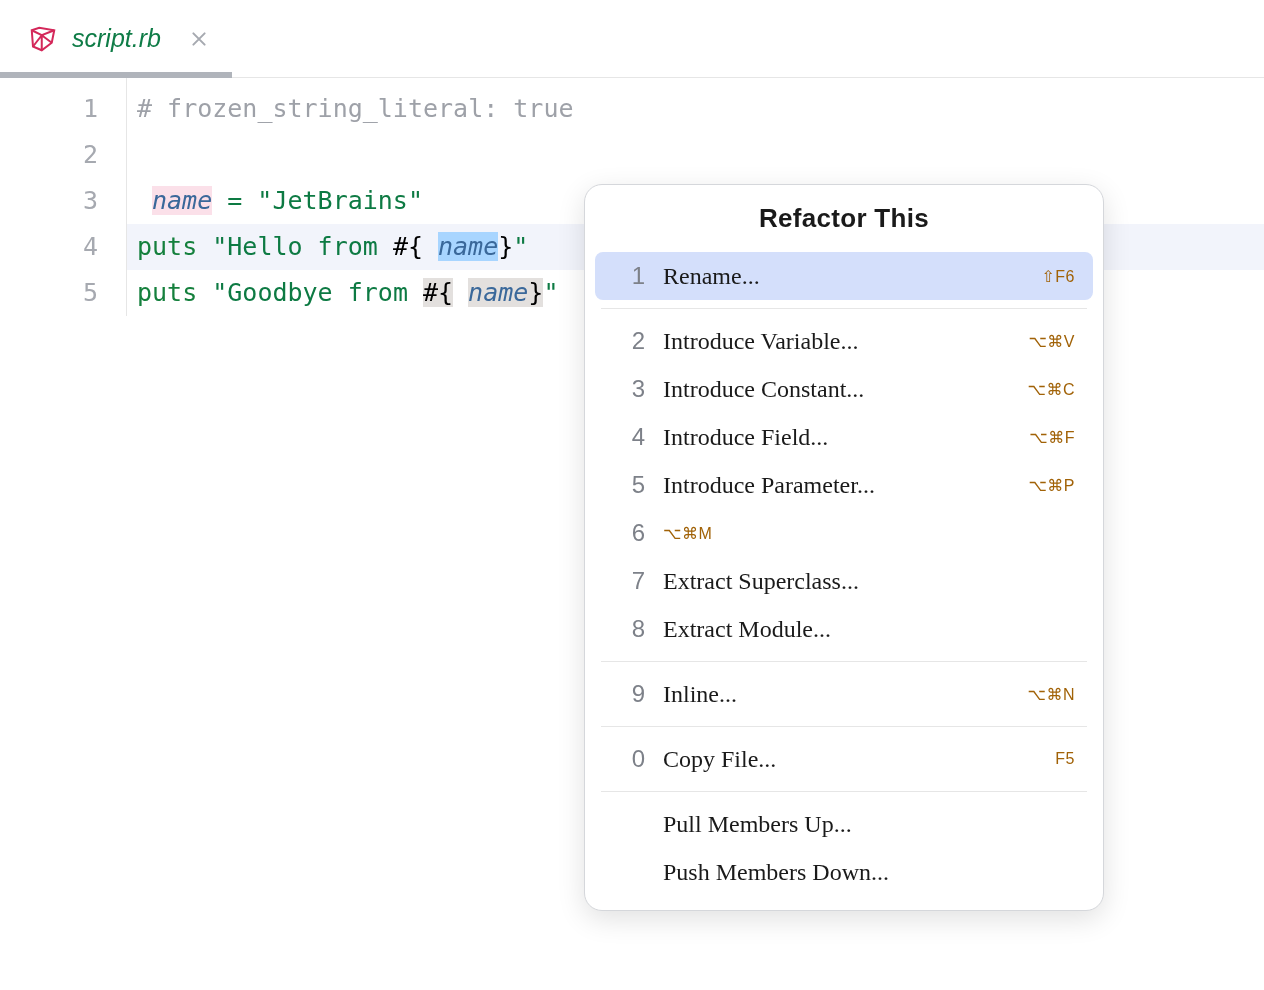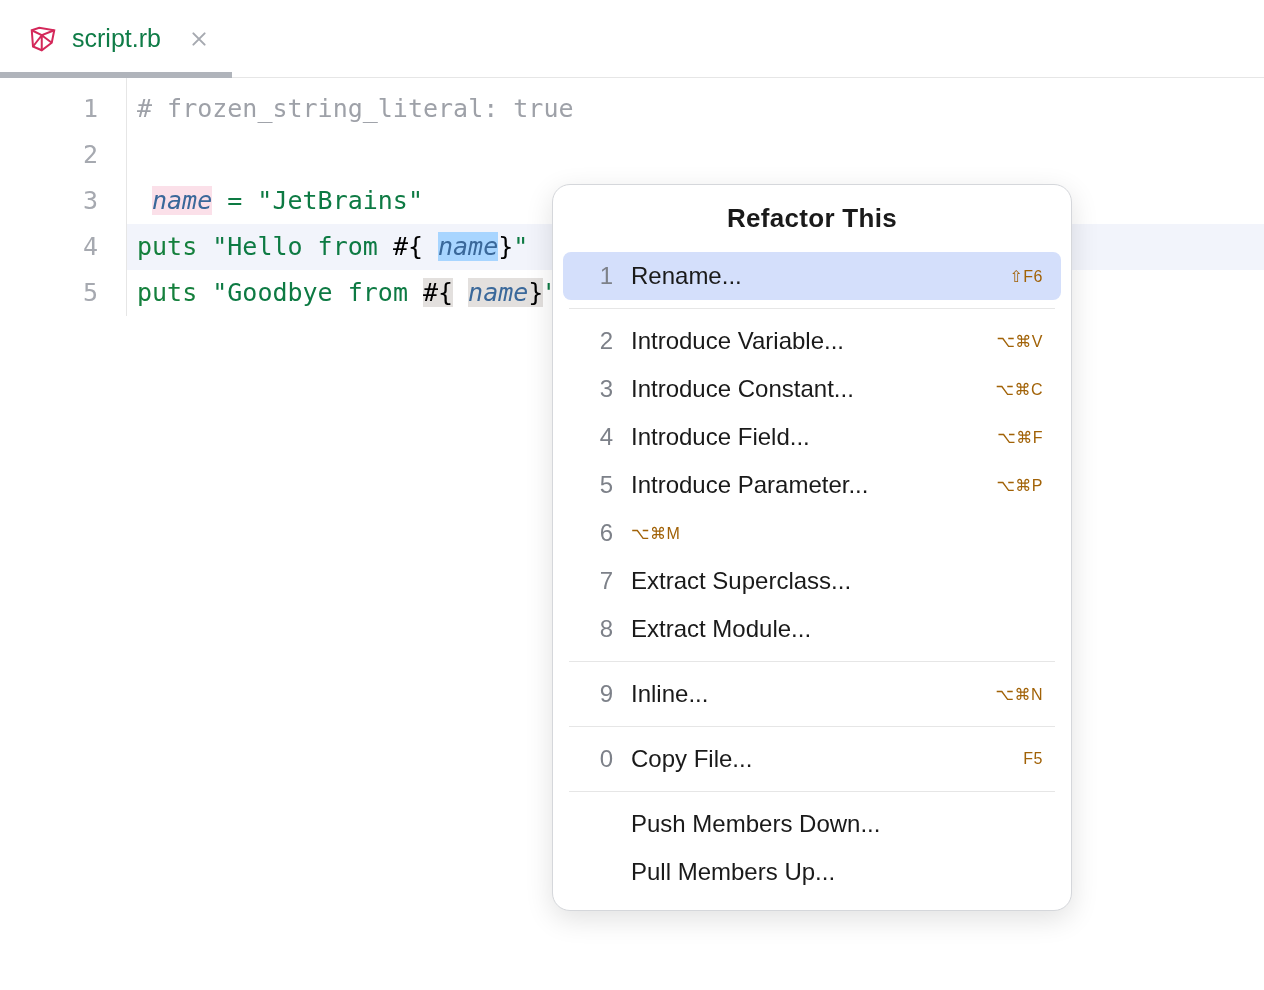--- a/index.html
+++ b/index.html
@@ -14,20 +14,21 @@
       height: 990px;
       overflow: hidden;
       position: relative;
     }
     .tab-bar {
       display: flex;
       align-items: center;
       height: 78px;
       border-bottom: 1px solid #e6e6e6;
       position: relative;
+      font-style: italic;
     }
     .tab {
       display: flex;
       align-items: center;
       gap: 14px;
       padding: 0 28px;
       height: 100%;
       position: relative;
     }
     .tab-indicator {
@@ -98,21 +99,21 @@
     .comment { color: #9ea1a8; }
     .keyword { color: #15803d; }
     .string { color: #0d7a43; }
     .ident { color: #3a689a; font-style: italic; margin-left: 15px; }
     .ident-hl-pink { background: #fbe0e9; }
     .ident-hl-blue { background: #a8d5ff; }
     .ident-hl-grey { background: #e3e0de; }
     .brace { color: #000; }
     .popup {
       position: absolute;
-      left: 552px;
+      left: 584px;
       top: 184px;
       width: 520px;
       background: #ffffff;
       border: 1px solid #d5d7db;
       border-radius: 18px;
       box-shadow: 0 8px 28px rgba(0,0,0,0.12);
       padding: 18px 10px 14px 10px;
     }
     .popup-title {
       text-align: center;
@@ -136,20 +137,21 @@
       background: #d4dffb;
     }
     .menu-num {
       width: 34px;
       text-align: right;
       color: #7d8189;
       margin-right: 18px;
     }
     .menu-label {
       flex: 1;
+      font-family: Liberation Serif, serif;
     }
     .menu-shortcut {
       color: #a16207;
       font-size: 16px;
       letter-spacing: 0.5px;
     }
     .menu-section {
       font-size: 24px;
       font-weight: 700;
       color: #7d8189;
@@ -258,21 +260,21 @@
   <div class="menu-item">
     <span class="menu-num">0</span>
     <span class="menu-label">Copy File...</span>
     <span class="menu-shortcut">F5</span>
   </div>
 
   <div class="menu-sep"></div>
 
   <div class="menu-item">
     <span class="menu-num"></span>
+    <span class="menu-label">Pull Members Up...</span>
+    <span class="menu-shortcut"></span>
+  </div>
+  <div class="menu-item">
+    <span class="menu-num"></span>
     <span class="menu-label">Push Members Down...</span>
     <span class="menu-shortcut"></span>
   </div>
-  <div class="menu-item">
-    <span class="menu-num"></span>
-    <span class="menu-label">Pull Members Up...</span>
-    <span class="menu-shortcut"></span>
-  </div>
 </div>
 
 </body></html>

